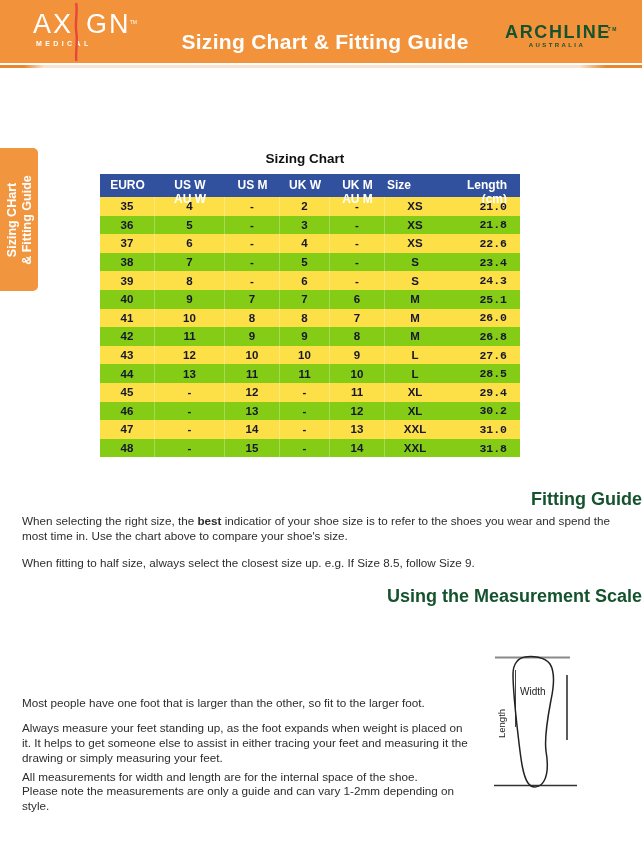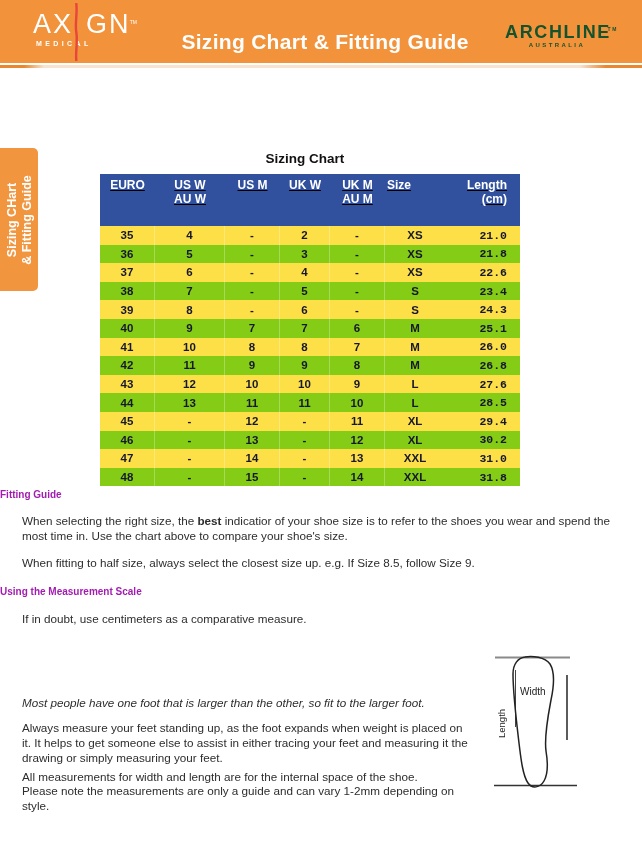--- a/index.html
+++ b/index.html
@@ -45,32 +45,32 @@
     transform:rotate(-90deg);
     display:flex; flex-direction:column; justify-content:center;
     text-align:center; color:#fff; font-weight:700; font-size:12.5px; line-height:15px;
   }
   
   .chart-title { position:absolute; left:95px; top:151px; width:420px; text-align:center; font-size:13.5px; font-weight:700; color:#111; }
   .foot-note  { position:absolute; left:340px; top:157px; width:170px; text-align:left; font-size:13px; font-weight:700; color:#111;margin-top:34px; }
   
   .size-table { position:absolute; left:100px; top:174px; width:420px; }
   .thead-row, .tr { display:grid; grid-template-columns:55px 70px 55px 50px 55px 60px 75px; }
-  .thead-row { background:#31519E; height:52px;text-decoration:underline; }
+  .thead-row { background:#31519E; height:23px; }
   .th { padding-top:5px; text-align:center; color:#fff; font-weight:700; font-size:12px; line-height:13.5px; }
   .th.c5 { text-align:left; padding-left:2px; }
   .th.c6 { text-align:right; padding-right:13px; }
   .tr { height:18.6px; }
   .tr.odd  { background:#fde047; }
   .tr.even { background:#84cc16; }
   .td { display:flex; align-items:center; justify-content:center; font-weight:700; font-size:11.5px; color:#16162C; }
   .td.c0,.td.c1,.td.c2,.td.c3,.td.c4 { border-right:1px solid rgba(255,255,255,.28); }
   .td.c6 { justify-content:flex-end; padding-right:13px;font-family:Liberation Mono, monospace; }
   
-  .h-center { position:absolute; left:0; width:642px; text-align:left; font-size:10px; font-weight:700; color:#a21caf; }
+  .h-center { position:absolute; left:0; width:642px; text-align:right; font-size:18px; font-weight:700; color:#14532d; }
   .para { position:absolute; left:22px; font-size:11.7px; line-height:14.8px; color:#2D2D2D; }
   .para b { font-weight:700; }
   
   .foot-diagram { position:absolute; left:492px; top:648px; }
 </style>
 </head>
 <body>
 
 <div id="page">
 
@@ -263,23 +263,22 @@
           <div class="td c6">31.8</div>
         </div>
       </div>
   </div>
 
   <div class="h-center" style="top:489px;">Fitting Guide</div>
   <div class="para" style="top:514px; max-width:604px;"><span>When selecting the right size, the </span><b>best</b><span> indicatior of your shoe size is to refer to the shoes you wear and spend the most time in. Use the chart above to compare your shoe's size.</span></div>
   <div class="para" style="top:556px; max-width:604px;">When fitting to half size, always select the closest size up. e.g. If Size 8.5, follow Size 9.</div>
 
   <div class="h-center" style="top:586px;">Using the Measurement Scale</div>
-  <div class="para" style="top:612px; max-width:560px;">If in doubt, use centimeters as a comparative measure.</div>
   <div class="para" style="top:673px; max-width:452px;margin-top:48px;">Always measure your feet standing up, as the foot expands when weight is placed on it. It helps to get someone else to assist in either tracing your feet and measuring it the drawing or simply measuring your feet.</div>
-  <div class="para" style="top:696px; max-width:520px;font-style:italic;">Most people have one foot that is larger than the other, so fit to the larger foot.</div>
+  <div class="para" style="top:696px; max-width:520px;">Most people have one foot that is larger than the other, so fit to the larger foot.</div>
   <div class="para" style="top:770px; max-width:540px;">All measurements for width and length are for the internal space of the shoe.</div>
   <div class="para" style="top:784px; max-width:448px;">Please note the measurements are only a guide and can vary 1-2mm depending on style.</div>
 
   <svg class="foot-diagram" width="96" height="148" viewBox="0 0 96 148">
     <line x1="3" y1="9.5" x2="78" y2="9.5" stroke="#8a8a8a" stroke-width="2.2"></line>
     <line x1="2" y1="137.5" x2="85" y2="137.5" stroke="#333" stroke-width="1.6"></line>
     <line x1="75" y1="27" x2="75" y2="92" stroke="#333" stroke-width="1.6"></line>
     <line x1="23.5" y1="22" x2="23.5" y2="79" stroke="#444" stroke-width="1"></line>
     <path d="M33,9 C26,10 21,16 21,26 C21,45 24,70 27,95 C29,112 31,128 36,135 C40,141 48,140 52,133 C56,126 56,115 54,103 C52,88 56,68 59,52 C62,38 63,24 58,16 C53,9 40,7.5 33,9 Z" fill="none" stroke="#222" stroke-width="1.5"></path>
     <text x="28" y="47" font-size="10" fill="#222" font-family="Liberation Sans, sans-serif">Width</text>

